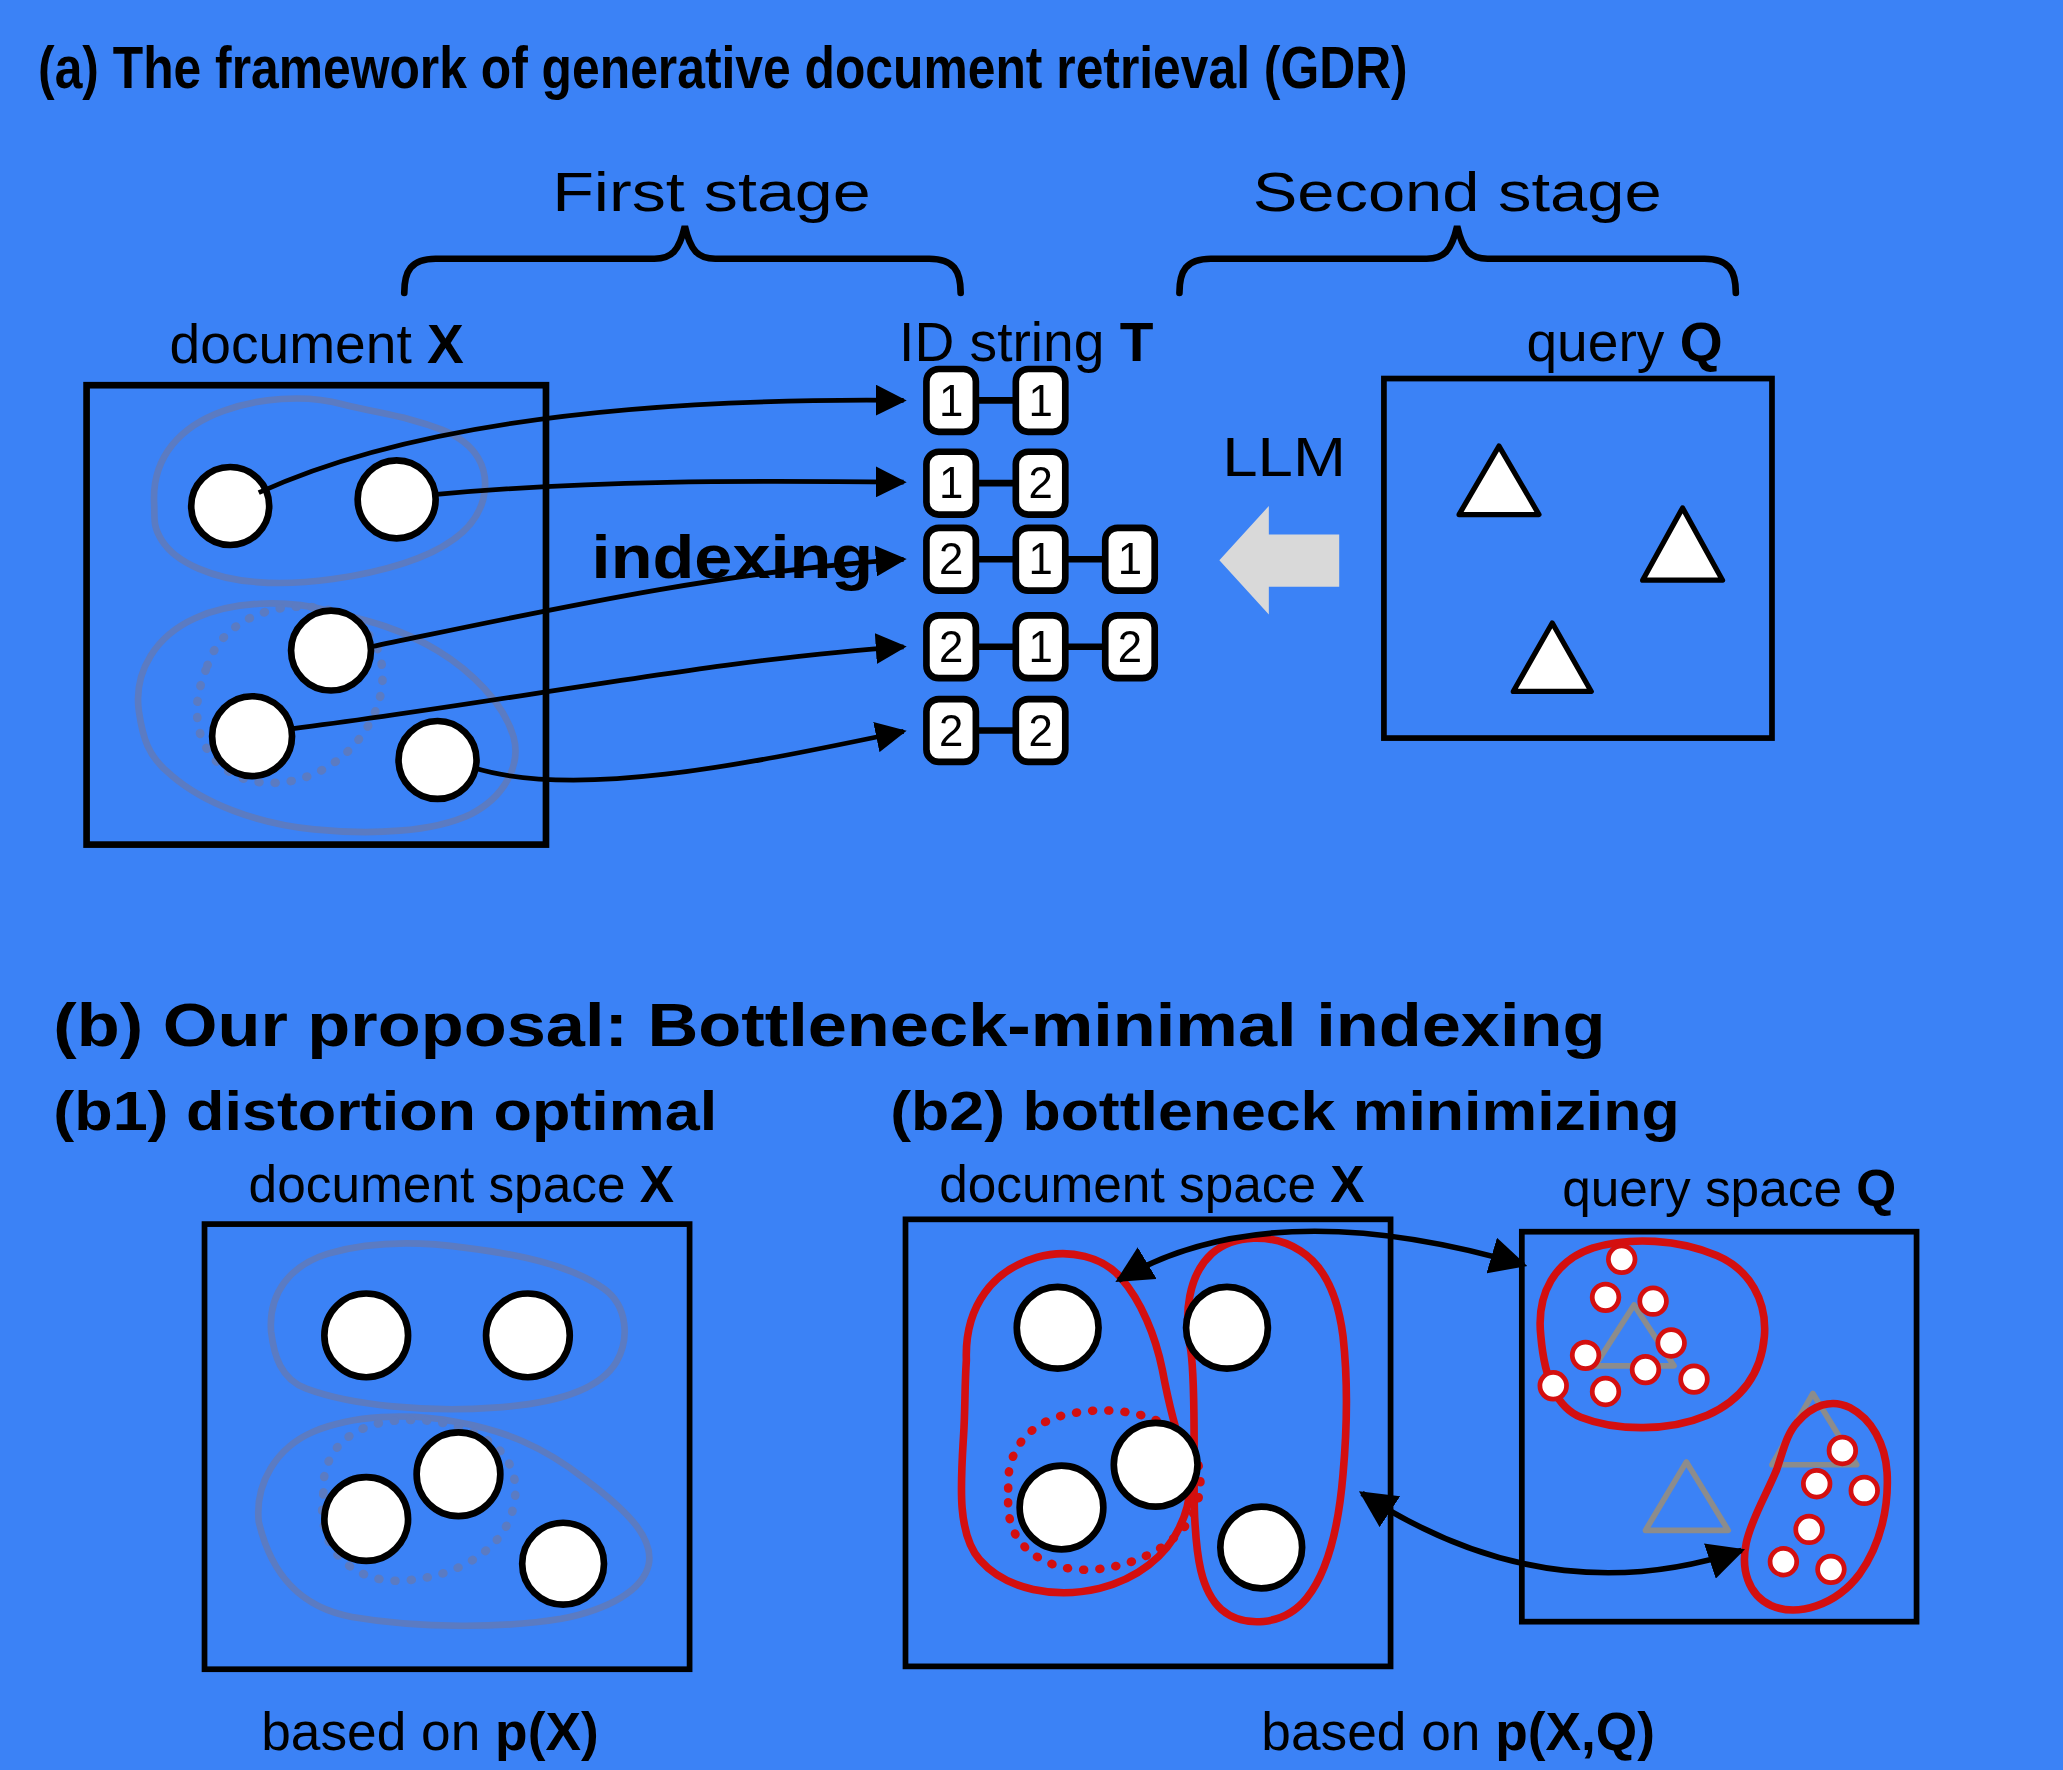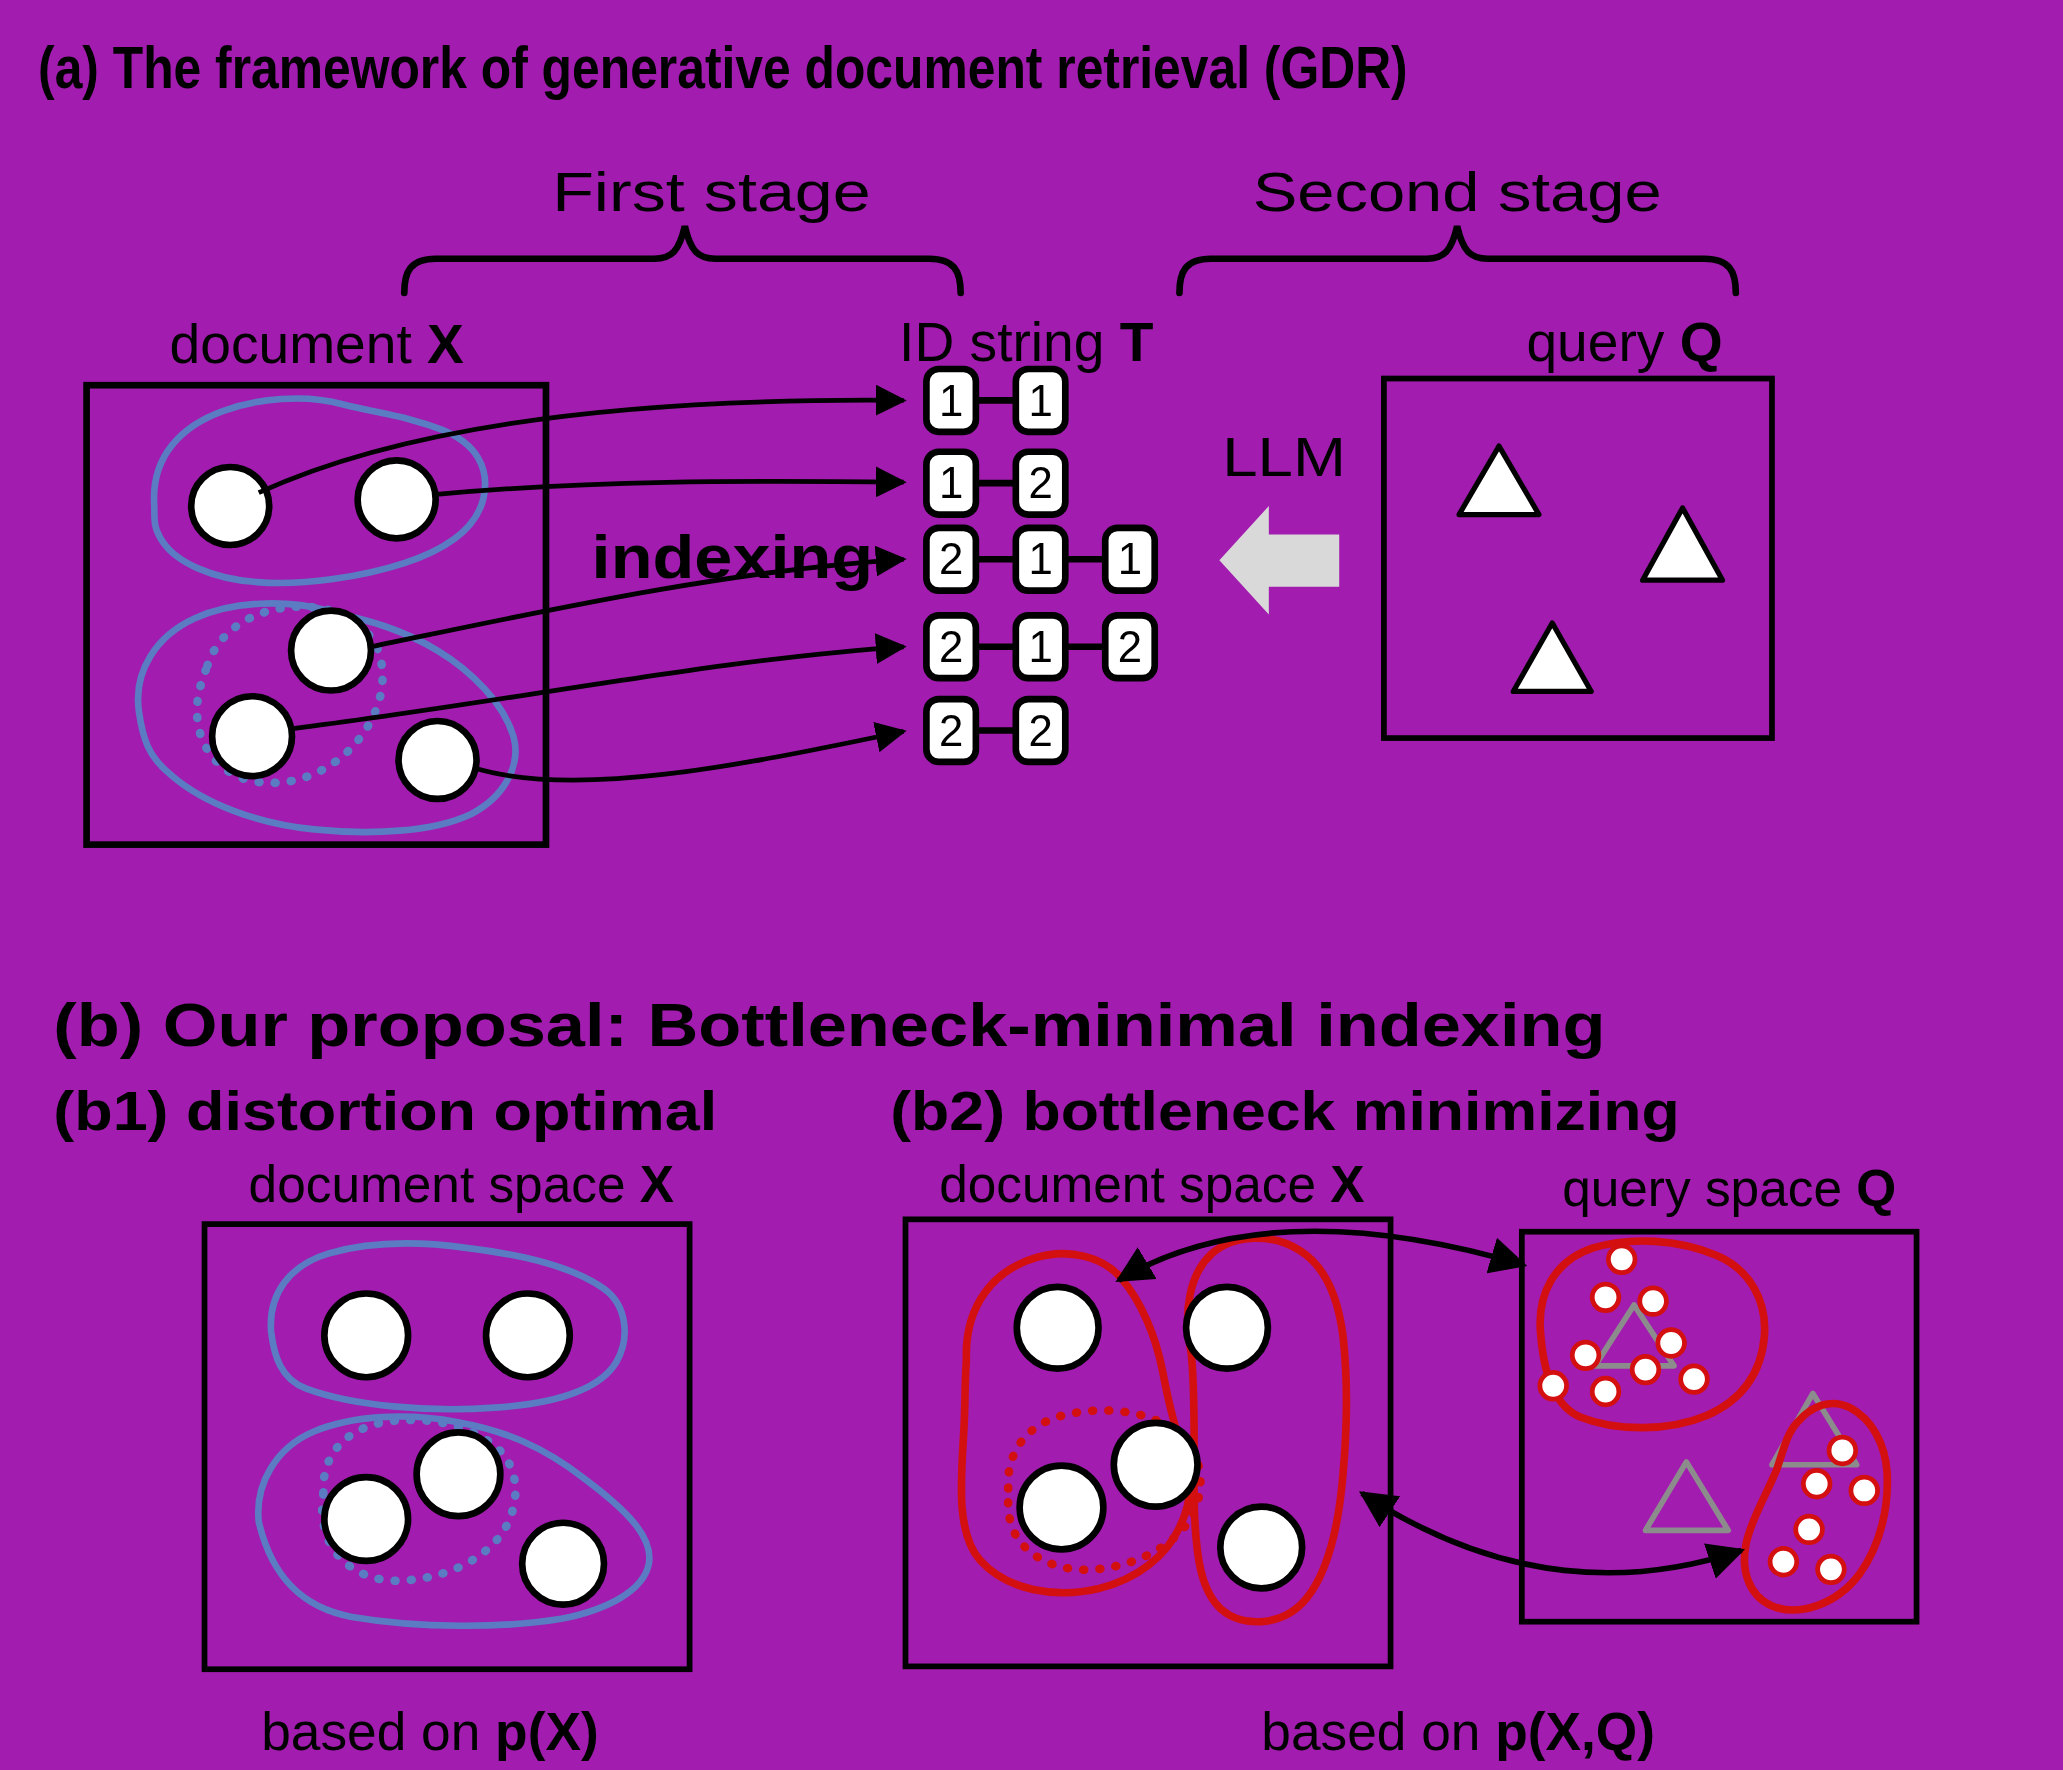--- a/index.html
+++ b/index.html
@@ -1,16 +1,16 @@
 <!DOCTYPE html>
 <html style="font-size:15px"><head>
 <meta charset="utf-8">
 <style>
   html,body{margin:0;padding:0;background:#fff;}
-  #stage{position:relative;width:2064px;height:1771px;background:#a21caf;overflow:hidden;}
+  #stage{position:relative;width:2064px;height:1771px;background:#3b82f6;overflow:hidden;}
   svg{position:absolute;left:0;top:0;}
   text{font-family:"Liberation Sans",sans-serif;fill:#000;}
   .t-title{font-size:62px;font-weight:bold;}
   .t-btitle{font-size:64px;font-weight:bold;}
   .t-h{font-size:58px;font-weight:bold;}
   .t-lab{font-size:58px;}
   .t-lab54{font-size:54px;}
   .t-cap{font-size:56px;}
   .t-mid{text-anchor:middle;}
   .t-ind{font-size:64px;font-weight:bold;}

